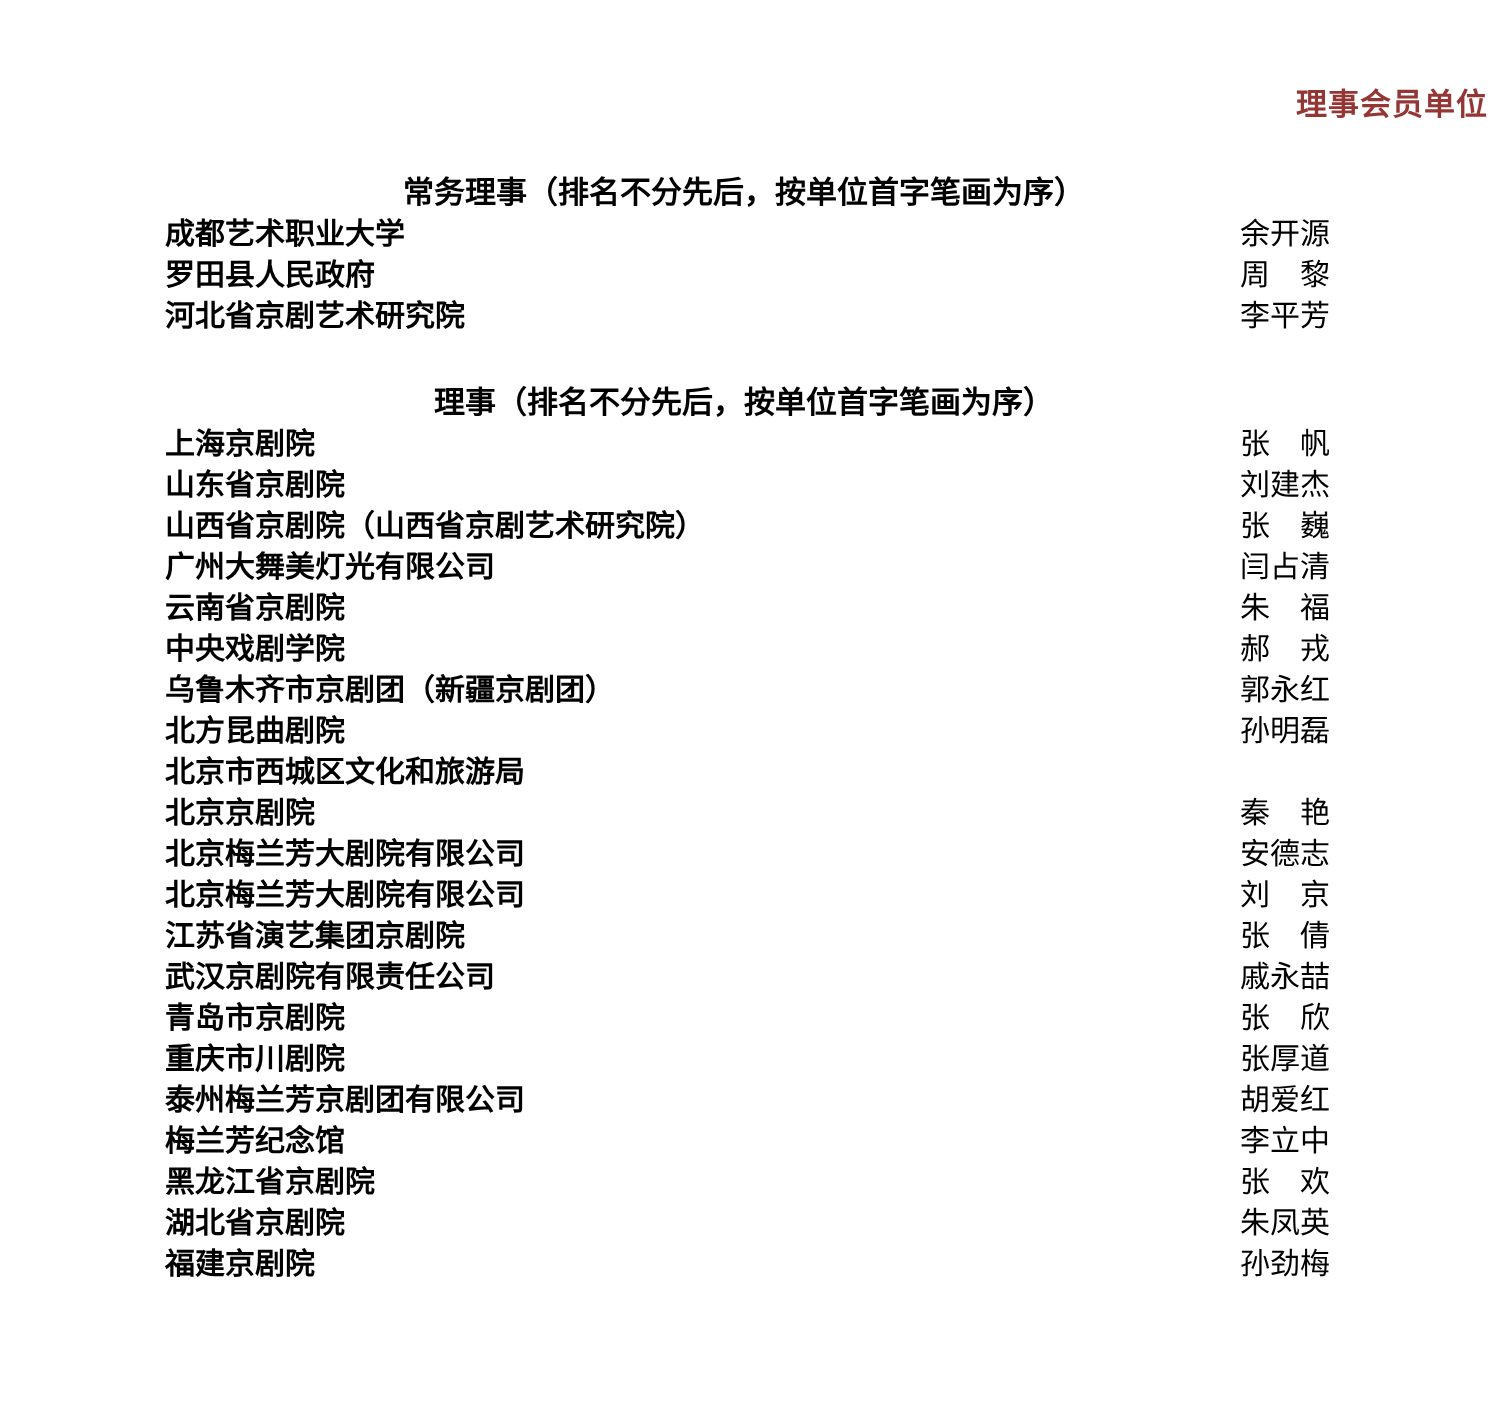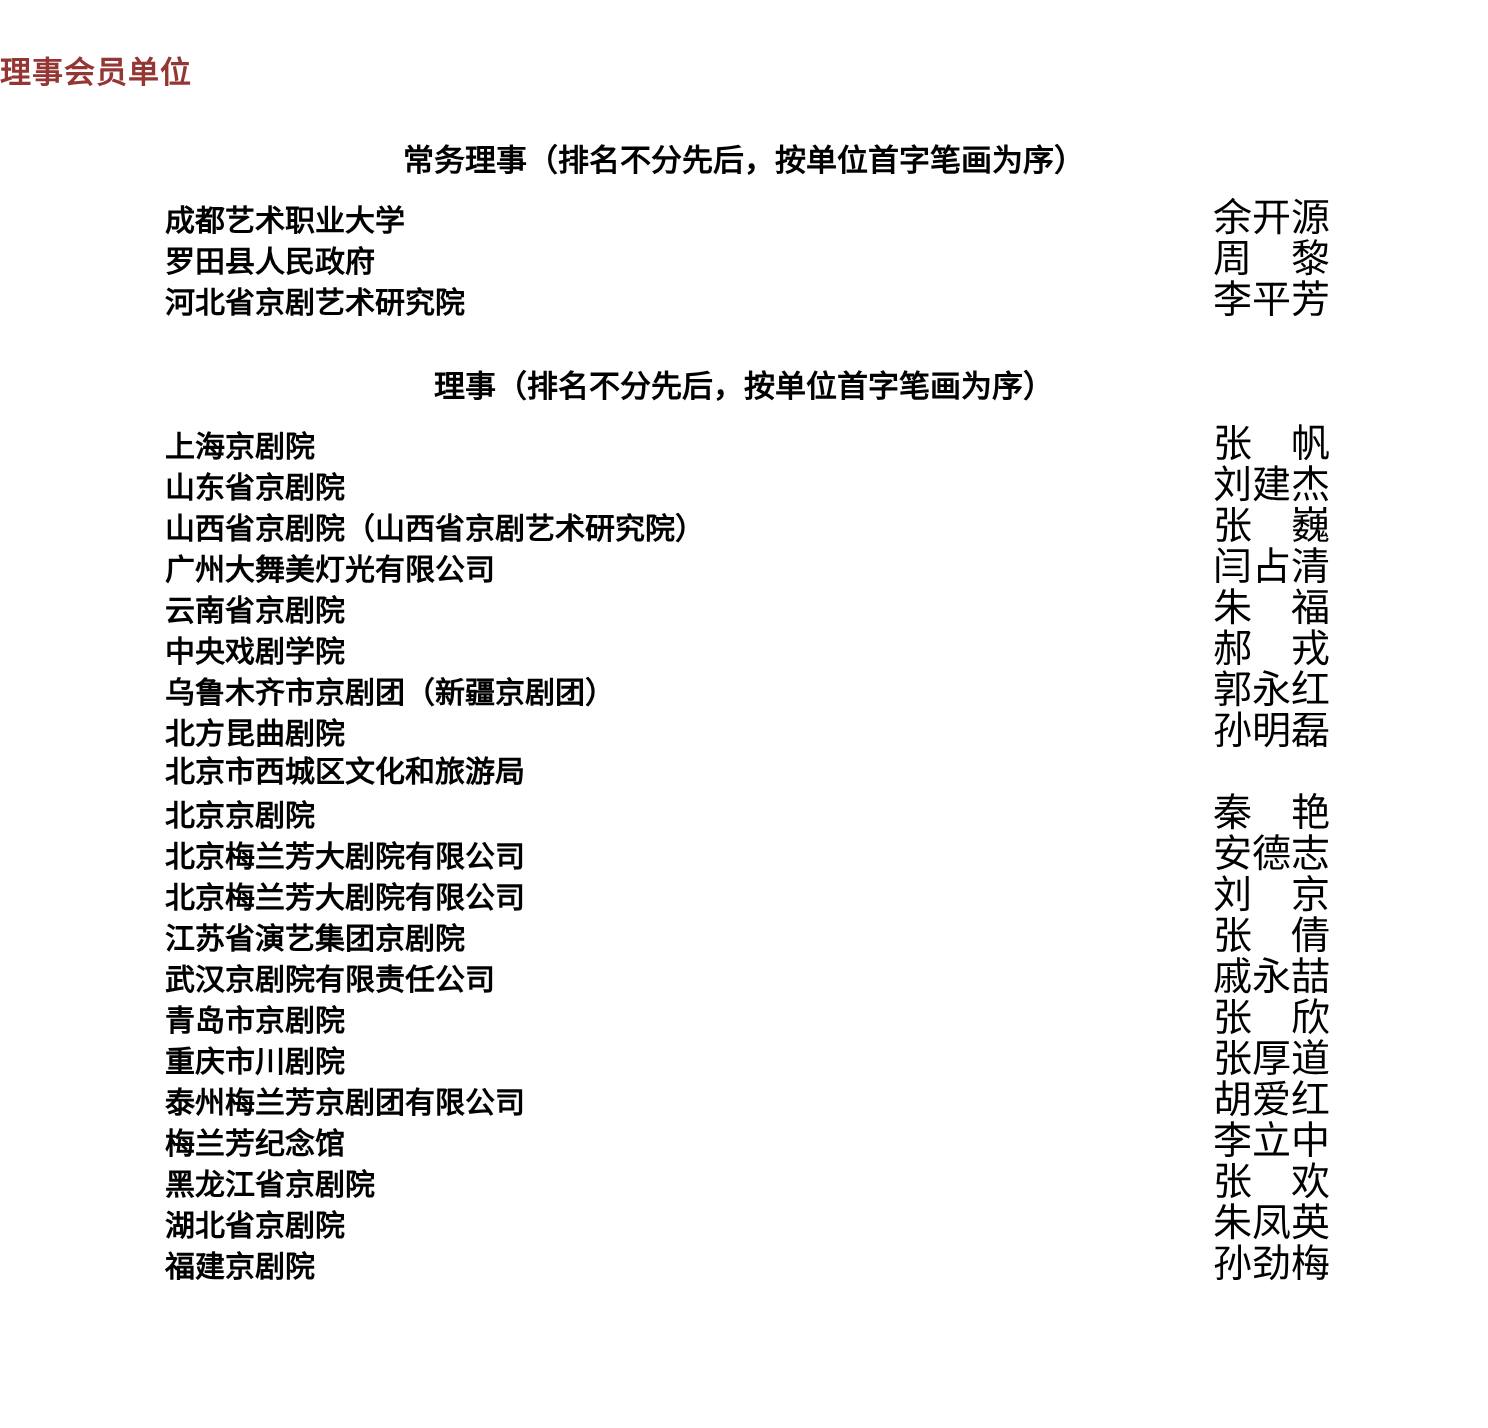--- a/index.html
+++ b/index.html
@@ -11,33 +11,33 @@
     position: relative;
     width: 1488px;
     height: 1428px;
     background: #ffffff;
     color: #000000;
     font-family: "Liberation Serif", "DejaVu Serif", serif;
     overflow: hidden;
   }
   .title {
     margin: 0;
-    padding-top: 52px;
+    padding-top: 84px;
     height: 42px;
     line-height: 42px;
-    text-align: left;
+    text-align: right;
     font-size: 31px;
     font-weight: bold;
     letter-spacing: 1px;
   }
   .section {
     margin-top: 46px;
   }
   .sec-heading {
-    margin: 16px;
+    margin: 0;
     height: 41px;
     line-height: 41px;
     text-align: center;
     font-size: 31px;
     font-weight: bold;
   }
   .rows {
     margin-left: 133px;
     width: 1197px;
   }
@@ -48,21 +48,21 @@
     justify-content: space-between;
     align-items: baseline;
     margin-left: 32px;
   }
   .org {
     font-size: 30px;
     font-weight: bold;
     white-space: nowrap;
   }
   .person {
-    font-size: 39px;
+    font-size: 30px;
     font-weight: normal;
     white-space: nowrap;
     text-align: right;
   }
 </style>
 </head>
 <body>
 
 <div class="doc">
   <h1 class="title" style="color: rgb(148, 54, 52);">理事会员单位</h1>

